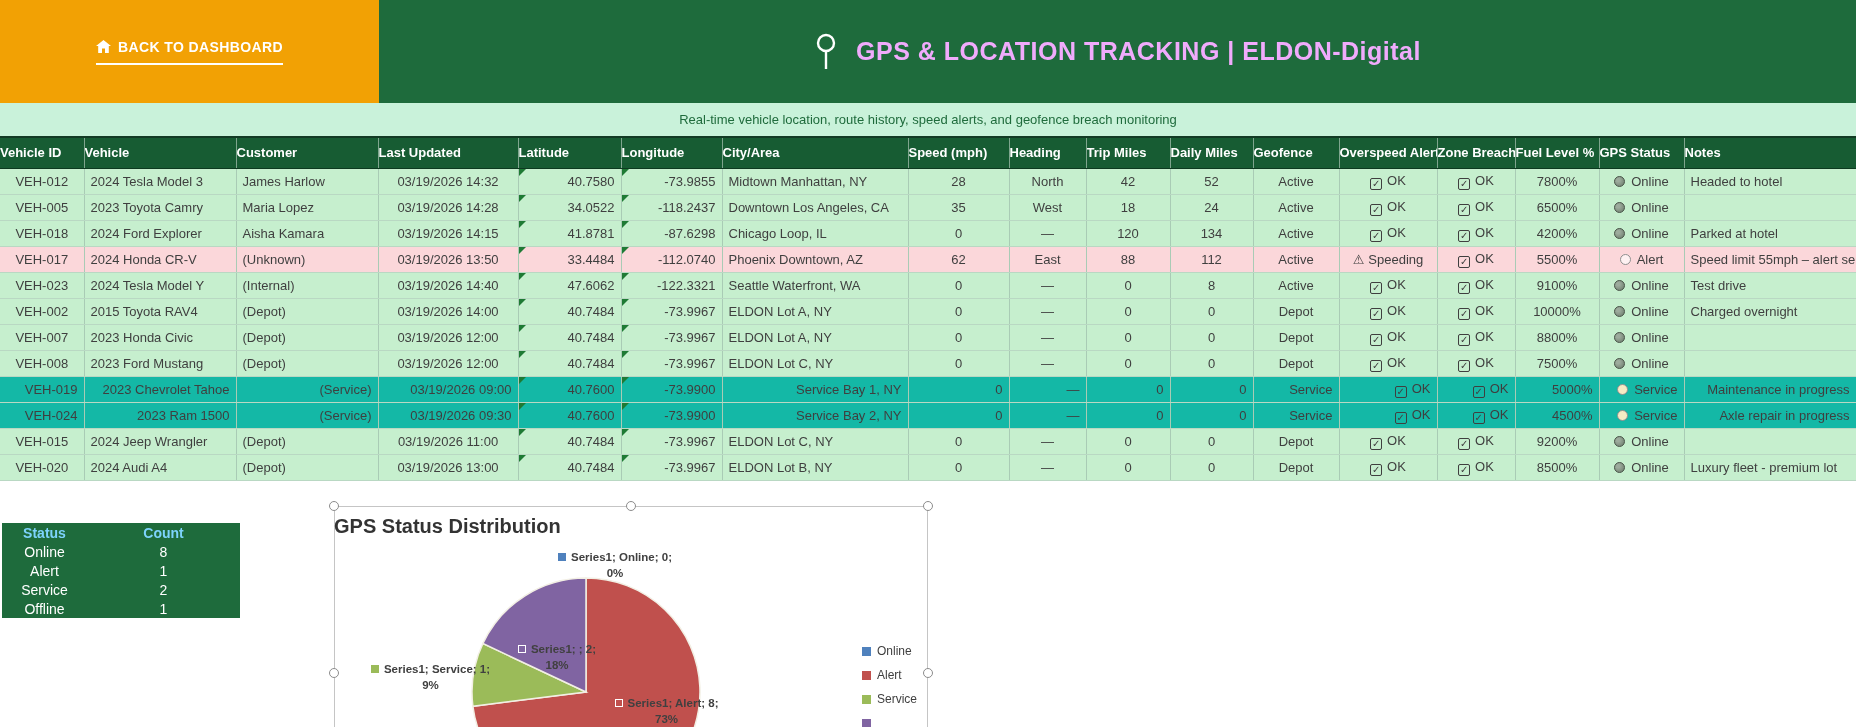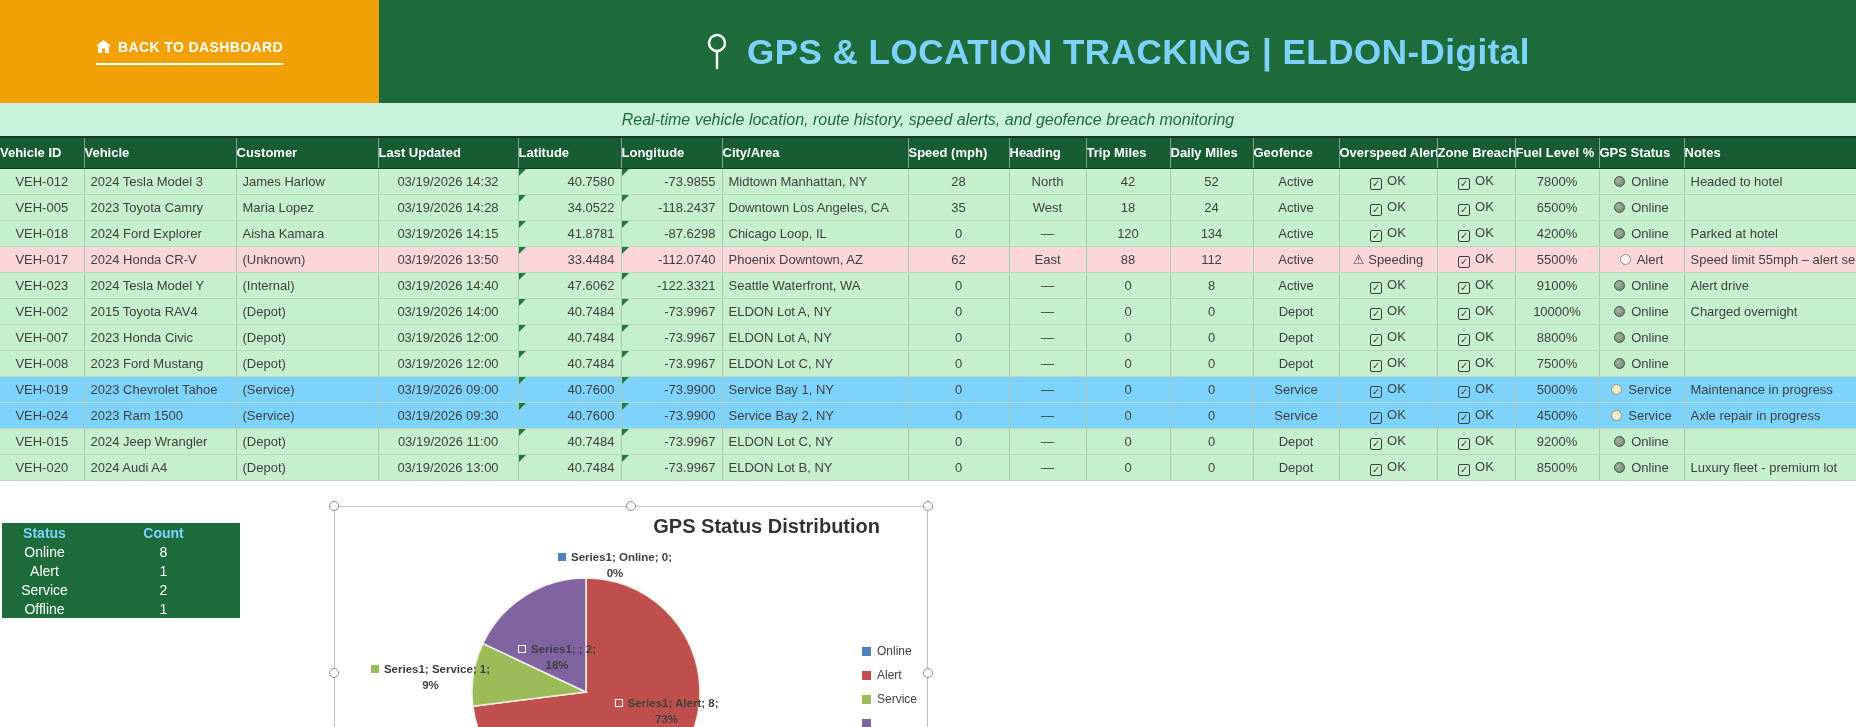--- a/index.html
+++ b/index.html
@@ -9,39 +9,39 @@
 
   
   .banner { position:absolute; left:0; top:0; width:1856px; height:103px; background:#1E6B3C; }
   .back-block { position:absolute; left:0; top:0; width:379px; height:103px; background:#F2A104;
                 display:flex; align-items:center; justify-content:center; }
   .back-btn { display:flex; align-items:center; gap:7px; color:#ffffff; cursor:pointer;
               border-bottom:2px solid #ffffff; padding-bottom:8px; }
   .back-btn span.lbl { font-size:14px; font-weight:bold; letter-spacing:.4px; }
   .title-wrap { position:absolute; left:379px; top:0; width:1477px; height:103px;
                 display:flex; align-items:center; justify-content:center; gap:18px; }
-  .page-title { color:#7dd3fc; font-size:35px; font-weight:bold; letter-spacing:.5px; }
+  .page-title { color:#f0abfc; font-size:25px; font-weight:bold; letter-spacing:.5px; }
 
   
   .subtitle-strip { position:absolute; left:0; top:103px; width:1856px; height:33px;
                     background:#C9F2DA; display:flex; align-items:center; justify-content:center; }
-  .subtitle-strip div { font-size:16px; font-style:italic; color:#1F6B3C; }
+  .subtitle-strip div { font-size:13px; color:#1F6B3C; }
 
   
   table.vt { position:absolute; left:0; top:136px; width:1856px; border-collapse:collapse;
              table-layout:fixed; border-top:2px solid #123B24; }
   table.vt th { height:31px; background:#175C33; color:#ffffff; font-size:13px; font-weight:bold;
                 text-align:left; border-right:1px solid #7FA58E; border-bottom:1px solid #0D3A20;
                 overflow:hidden; white-space:nowrap; }
   table.vt td { height:26px; font-size:13px; color:#3F3F3F; padding:0 6px;
                 border-right:1px solid #A9CBB5; border-bottom:1px solid #B9D8C3;
                 overflow:hidden; white-space:nowrap; position:relative; }
   tr.row-green td  { background:#C6EFCE; }
   tr.row-pink td   { background:#FBD7DA; }
-  tr.row-yellow td { background:#7dd3fc; }
+  tr.row-yellow td { background:#14b8a6;text-align:right; }
   td.al { text-align:left; } td.ac { text-align:center; } td.ar { text-align:right; padding-right:20px; }
   .tri { position:absolute; left:0; top:0; width:0; height:0;
          border-top:7px solid #1E7A34; border-right:7px solid transparent; }
   .cb { display:inline-flex; width:12px; height:12px; border:1.4px solid #3F3F3F; border-radius:2px;
         align-items:center; justify-content:center; vertical-align:-2px; margin-right:5px; }
   .cb i { font-style:normal; font-size:10px; line-height:1; color:#3F3F3F; }
   .warn { font-size:13px; margin-right:4px; color:#3F3F3F; }
   .dot { display:inline-block; width:11px; height:11px; border-radius:50%; vertical-align:-1px; margin-right:6px; }
   .dot-online  { background:radial-gradient(circle at 35% 35%, #9DAB9D 20%, #6F7F6F 90%); border:1px solid #4A564A; }
   .dot-alert   { background:rgba(255,255,255,.65); border:1px solid #8F8F8F; }
@@ -51,21 +51,21 @@
   .status-table { position:absolute; left:2px; top:523px; width:238px; background:#1E6B3C;
                   border-collapse:collapse; }
   .status-table th { color:#7dd3fc; font-size:14px; font-weight:bold; height:19px; text-align:center; }
   .status-table td { color:#ffffff; font-size:14px; height:19px; text-align:center; }
 
   
   .chart-frame { position:absolute; left:334px; top:506px; width:594px; height:344px;
                  background:#ffffff; border:1px solid #C5C5C5; }
   .handle { position:absolute; width:10px; height:10px; border-radius:50%;
             background:#ffffff; border:1.6px solid #8C8C8C; }
-  .chart-title { position:absolute; left:334px; top:515px; width:546px; text-align:right;
+  .chart-title { position:absolute; left:334px; top:515px; width:546px; text-align:left;
                  font-size:20px; font-weight:bold; color:#333333; }
   .pie-svg { position:absolute; left:334px; top:506px; }
   .slice-label { position:absolute; font-size:11.5px; color:#404040; text-align:center; line-height:16px;font-weight:bold; }
   .mk { display:inline-block; width:8px; height:8px; vertical-align:0px; margin-right:5px; }
   .mk-open { border:1.5px solid #ffffff; background:transparent; }
   .legend { position:absolute; left:862px; top:644px; width:70px; }
   .legend-item { display:flex; align-items:center; gap:6px; height:14px; margin-bottom:10px; }
   .legend-item .sw { width:9px; height:9px; }
   .legend-item .tx { font-size:12px; color:#404040; }
 </style>
@@ -242,21 +242,21 @@
           <td class="ac">8</td>
           <td class="ac">Active</td>
           <td class="ac"><span class="cb">
               <i>✓</i>
             </span>OK</td>
           <td class="ac"><span class="cb">
               <i>✓</i>
             </span>OK</td>
           <td class="ac">9100%</td>
           <td class="ac"><span class="dot dot-online"></span>Online</td>
-          <td class="al">Alert drive</td>
+          <td class="al">Test drive</td>
         </tr>
         <tr class="row-green">
           <td class="ac">VEH-002</td>
           <td class="al">2015 Toyota RAV4</td>
           <td class="al">(Depot)</td>
           <td class="ac">03/19/2026 14:00</td>
           <td class="ar"><span class="tri"></span>40.7484</td>
           <td class="ar"><span class="tri"></span>-73.9967</td>
           <td class="al">ELDON Lot A, NY</td>
           <td class="ac">0</td>

